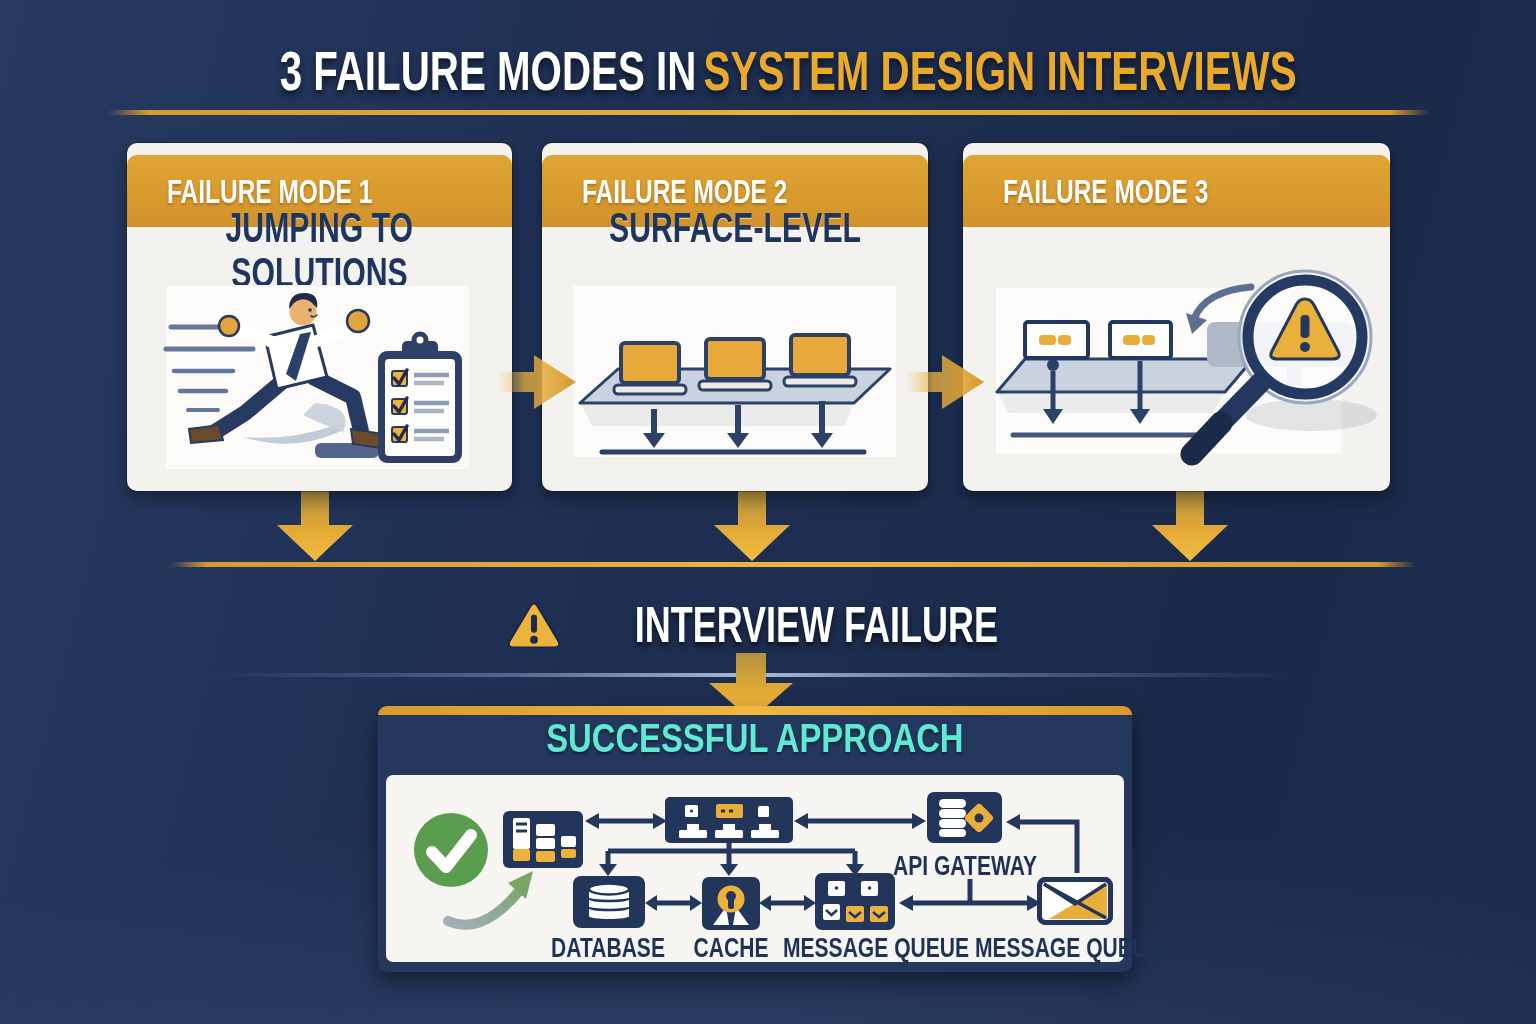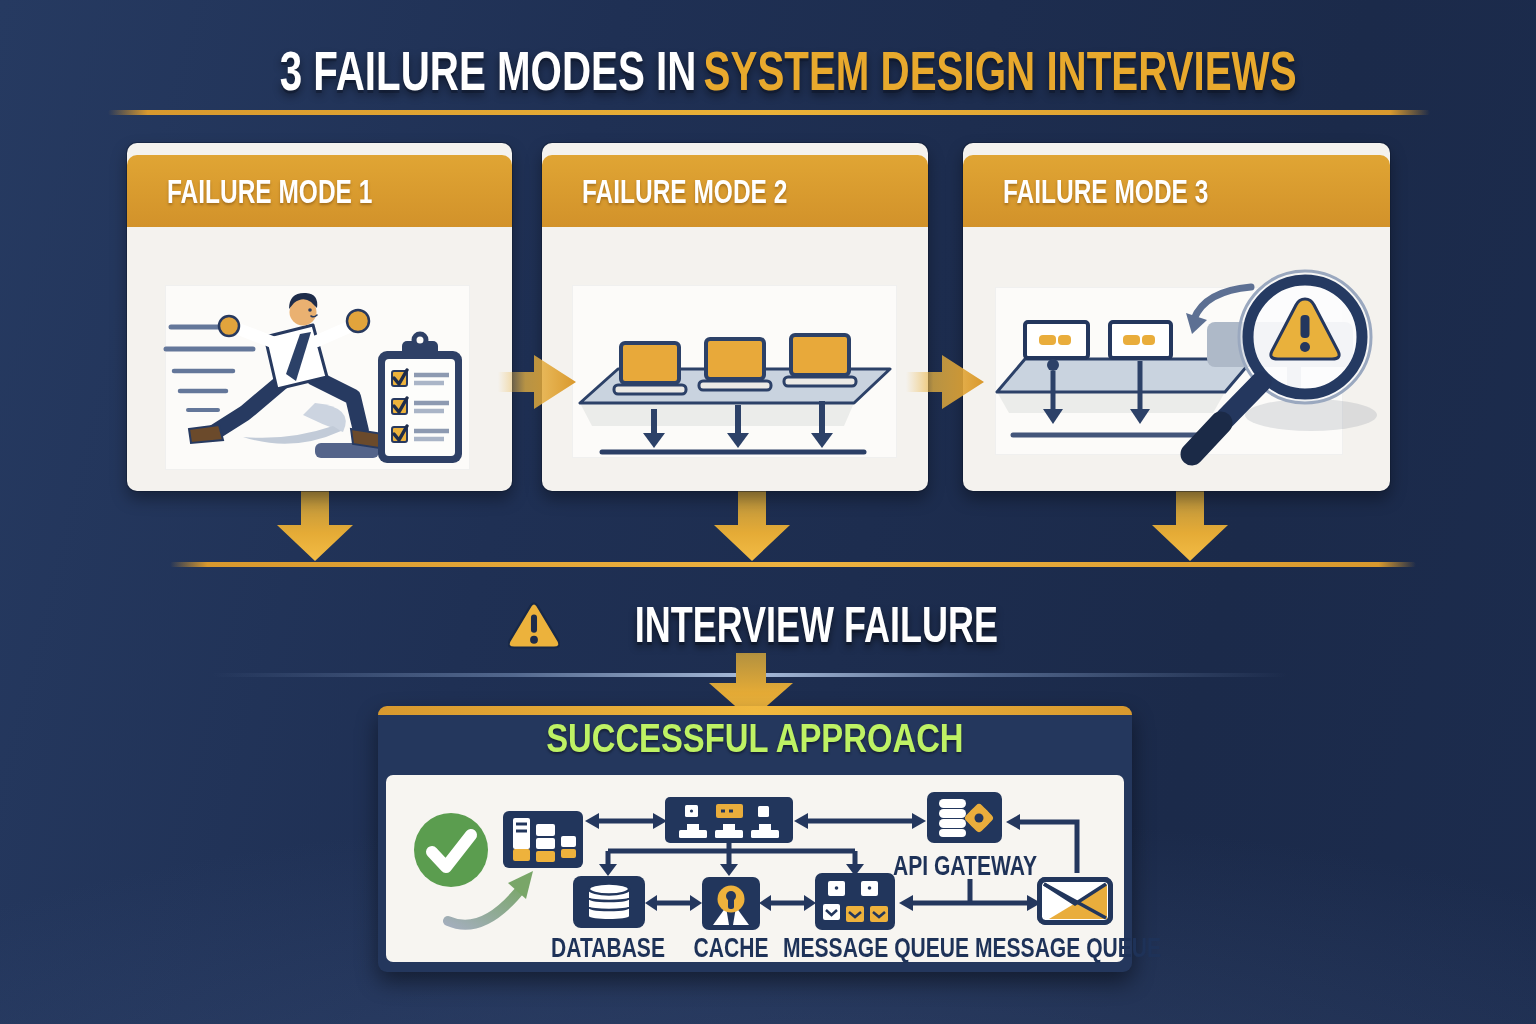--- a/index.html
+++ b/index.html
@@ -44,41 +44,45 @@
   
   .failure-row{position:absolute;top:596px;left:0;width:100%;display:flex;align-items:center;justify-content:center;gap:4px;z-index:2;}
   .failure-label{color:#fff;font-weight:bold;font-size:50px;text-shadow:0 3px 0 rgba(8,14,28,.4),0 5px 9px rgba(0,0,0,.5);}
   .swoosh{position:absolute;left:212px;top:673px;width:1075px;height:4px;border-radius:2px;
     background:linear-gradient(90deg,rgba(140,162,200,0) 0%,rgba(125,150,190,.55) 28%,rgba(175,195,225,.95) 50%,rgba(125,150,190,.55) 72%,rgba(140,162,200,0) 100%);}
   .arrow-center{position:absolute;left:705px;top:653px;width:92px;height:68px;z-index:1;}
   
   .panel{position:absolute;left:378px;top:706px;width:754px;height:266px;background:#24375d;border-radius:9px;
     box-shadow:0 10px 22px rgba(0,0,0,.45);z-index:2;}
   .panel-goldbar{height:9px;border-radius:9px 9px 0 0;background:linear-gradient(90deg,#d8992e,#f0b83f 50%,#d8992e);}
-  .panel-header{height:47px;display:flex;align-items:center;justify-content:center;color:#bef264;font-weight:bold;font-size:41px;
+  .panel-header{height:47px;display:flex;align-items:center;justify-content:center;color:#5eead4;font-weight:bold;font-size:41px;
     text-shadow:0 2px 3px rgba(0,0,0,.45);}
   .panel-header .condensed{transform:scaleX(.8);}
   .panel-body{position:absolute;left:8px;right:8px;top:57px;bottom:10px;background:#f7f5f1;border-radius:7px;margin-top:12px;}
   .node{position:absolute;}
   .node-label{position:absolute;color:#1e3258;font-weight:bold;font-size:27px;white-space:nowrap;transform:translateX(-50%);}
   .node-label .condensed{transform:scaleX(.78);}
   .conn{position:absolute;left:0;top:0;width:738px;height:199px;}
 </style>
 </head>
 <body>
 
 <div class="stage">
 
   <h1 class="title" style="margin:0;"><span class="condensed"><span class="title-prefix">3 FAILURE MODES IN</span><span class="title-highlight">SYSTEM DESIGN INTERVIEWS</span></span></h1>
   <div class="title-rule"></div>
 
   <div class="card card-1">
     <div class="card-header">
         <span class="condensed">FAILURE MODE 1</span>
       </div>
+    <div class="card-title">
+      <div><span class="condensed">JUMPING TO</span></div>
+      <div><span class="condensed">SOLUTIONS</span></div>
+    </div>
     <div class="illus illus-1">
       <svg width="305" height="185" viewBox="0 0 305 185">
         <g stroke="#64779a" stroke-linecap="round">
           <line x1="6" y1="42" x2="74" y2="42" stroke-width="5"></line>
           <line x1="1" y1="64" x2="88" y2="64" stroke-width="5"></line>
           <line x1="9" y1="86" x2="68" y2="86" stroke-width="4.5"></line>
           <line x1="15" y1="106" x2="61" y2="106" stroke-width="4.5"></line>
           <line x1="23" y1="125" x2="53" y2="125" stroke-width="4"></line>
         </g>
         <path d="M150 118 Q190 122 178 147 Q158 140 138 130 Z" fill="#ccd4e0"></path>
@@ -126,20 +130,21 @@
         </g>
       </svg>
     </div>
   </div>
 
   <div class="card card-2">
     <div class="card-header">
         <span class="condensed">FAILURE MODE 2</span>
       </div>
     <div class="card-title">
+      <div><span class="condensed">SURFACE-LEVEL</span></div>
     </div>
     <div class="illus illus-2">
       <svg width="325" height="173" viewBox="0 0 325 173">
         <polygon points="8,118 282,118 272,141 20,141" fill="#ebecea"></polygon>
         <polygon points="8,118 282,118 318,84 46,84" fill="#c9d3df" stroke="#2c4168" stroke-width="3" stroke-linejoin="round"></polygon>
         <g>
           <rect x="42" y="100" width="72" height="9" rx="4" fill="#eceae6" stroke="#2c4168" stroke-width="3"></rect>
           <rect x="49" y="58" width="58" height="40" rx="4" fill="#e8a93a" stroke="#2c4168" stroke-width="4"></rect>
         </g>
         <g>

